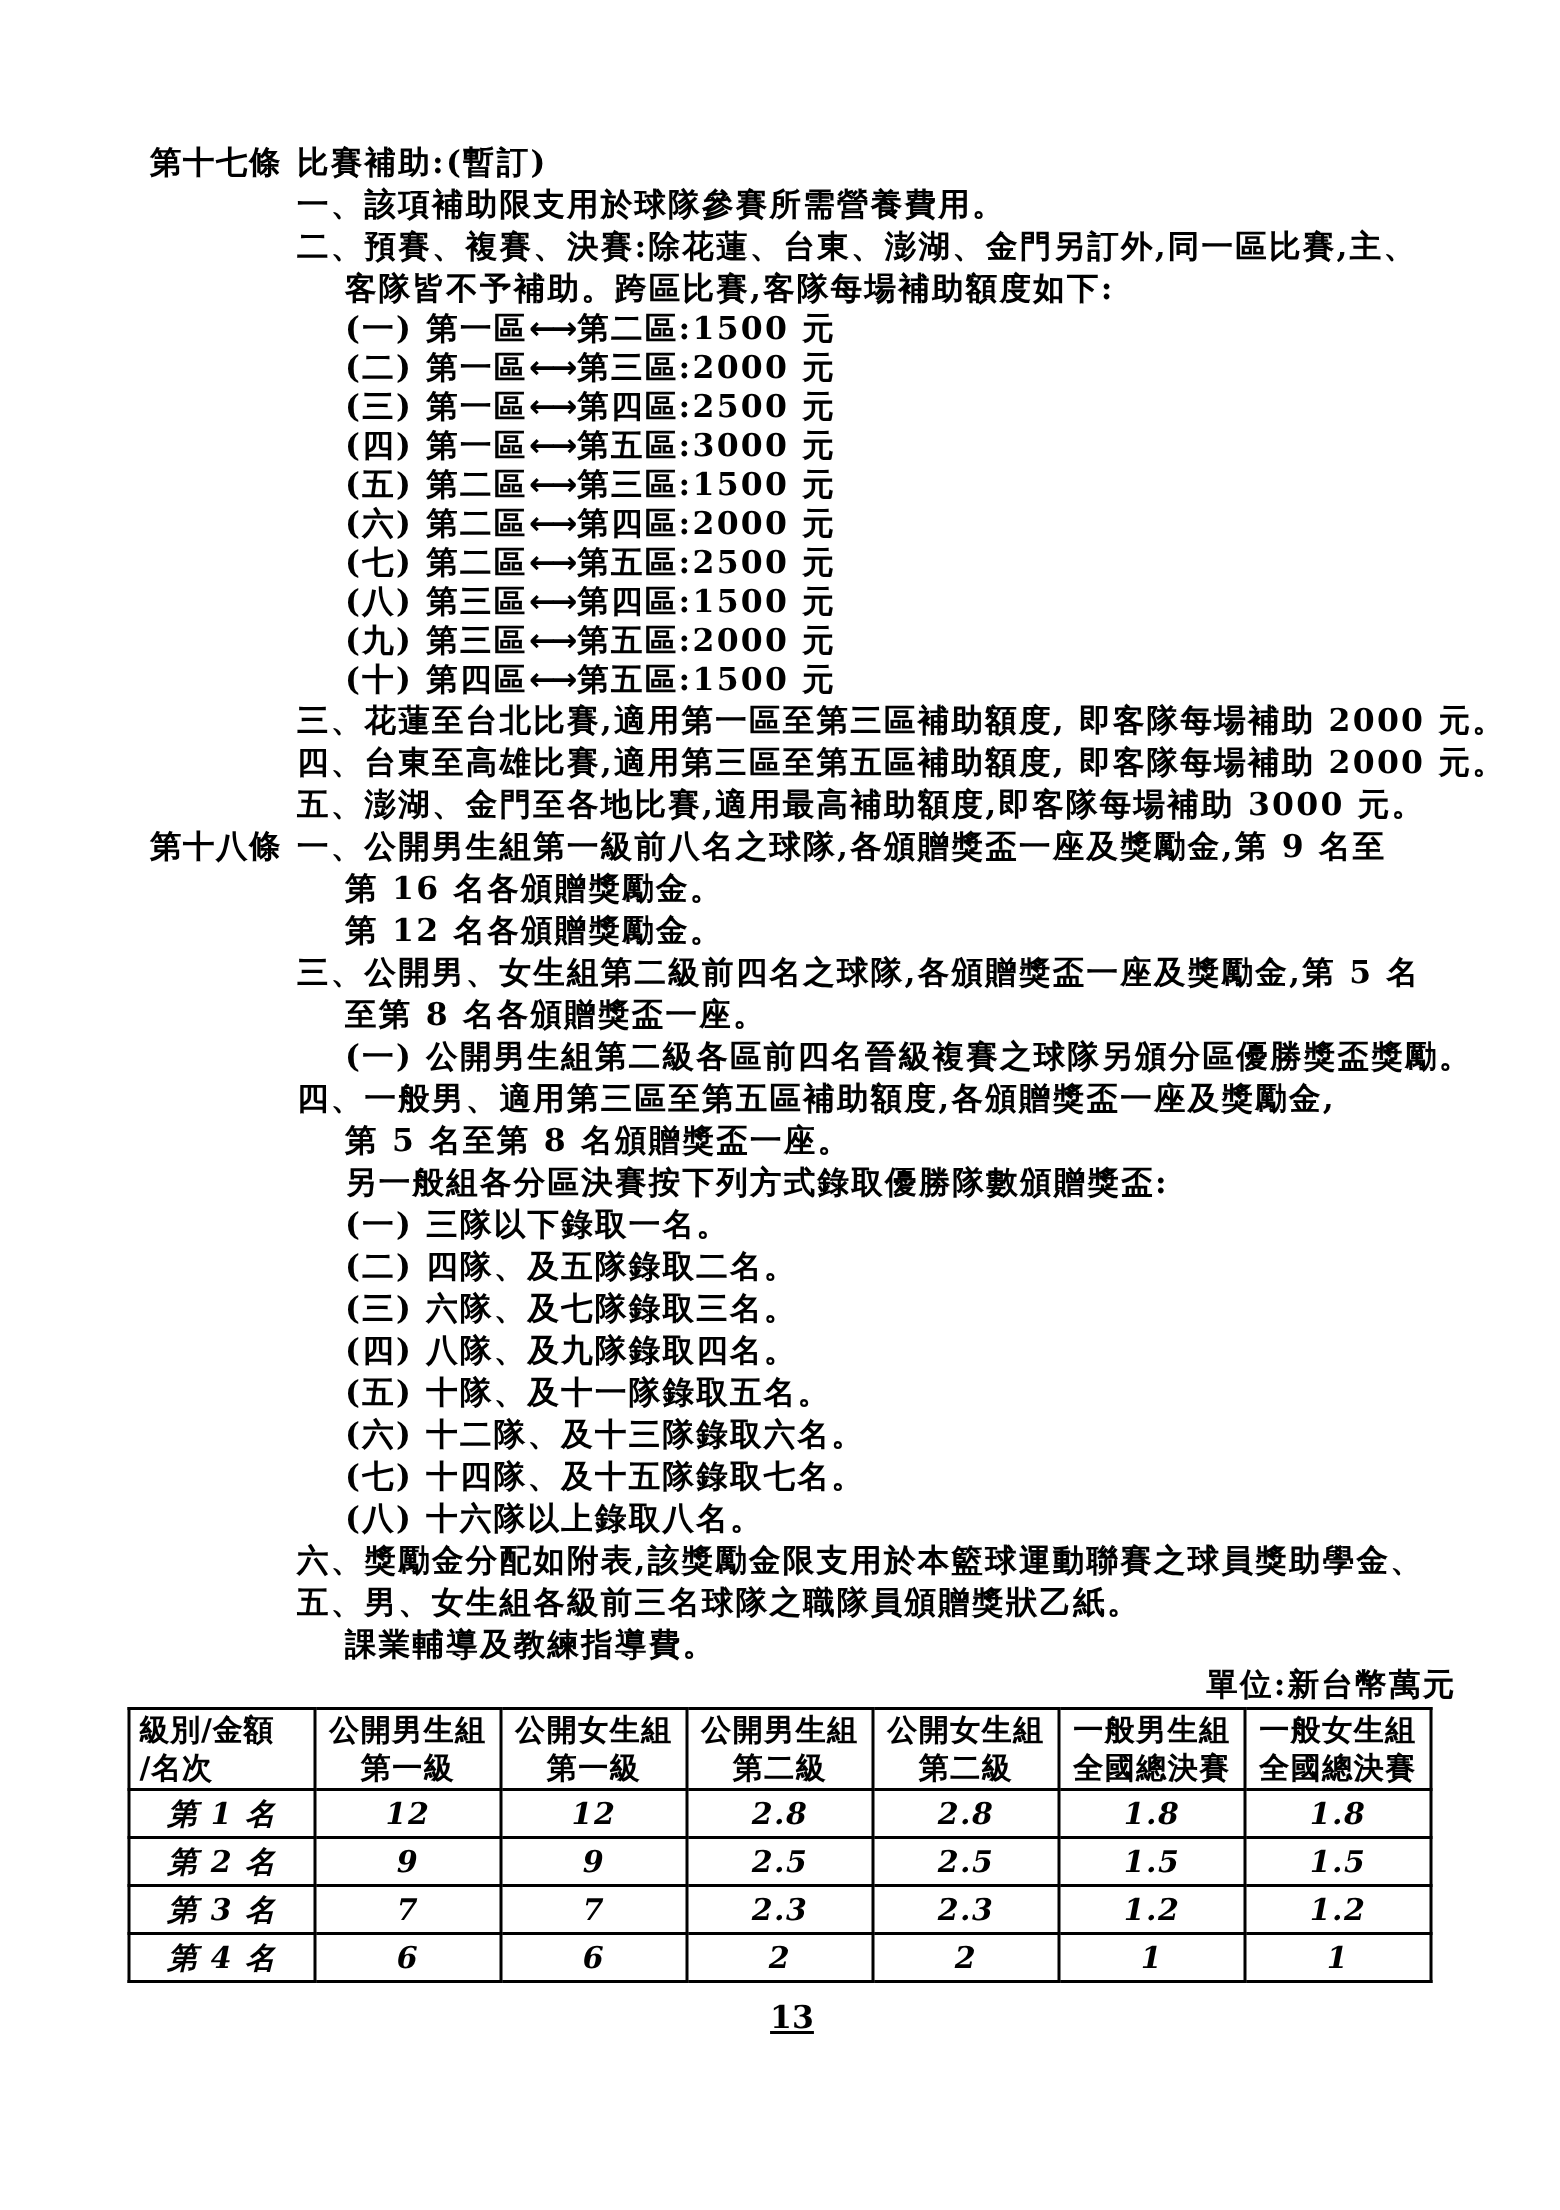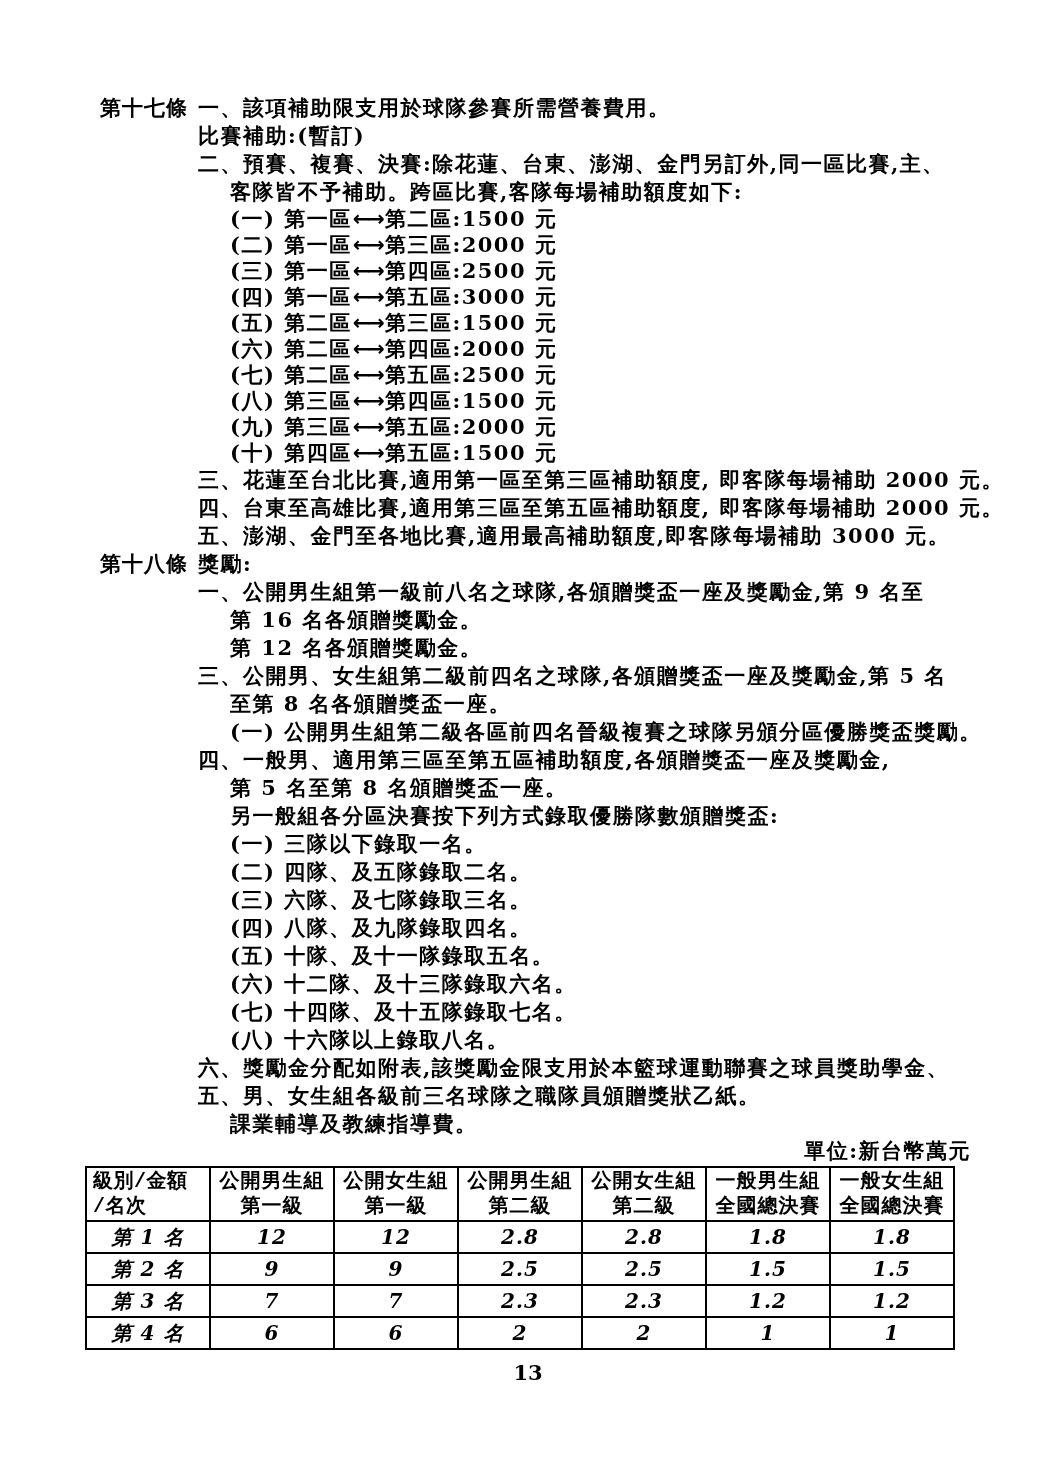--- a/index.html
+++ b/index.html
@@ -62,62 +62,62 @@
     margin-top: 2px;
   }
   table.prize th, table.prize td {
     border: 2px solid #000;
     font-size: 20px;
     font-weight: bold;
     text-align: center;
     padding: 0;
   }
   table.prize th { height: 52px; vertical-align: middle; }
-  table.prize th .hl { line-height: 25px; letter-spacing: 1px; font-family: Liberation Mono, monospace; }
+  table.prize th .hl { line-height: 25px; letter-spacing: 1px; }
   table.prize th.corner { text-align: left; }
   table.prize th.corner .hl { padding-left: 6px; letter-spacing: 0.5px; }
   table.prize td { height: 30px; line-height: 30px; letter-spacing: 1px; font-style: italic; }
   col.c-label { width: 124px; }
   .page-number {
     text-align: center;
     font-size: 21px;
     margin-top: 10px;
+    text-decoration: underline;
   }
 </style>
 </head>
 <body>
 
 <div class="doc-content">
   <div>
       <div class="article">
         <div class="art-label">第十七條</div>
         <div class="art-body">
+          <div class="line">比賽補助:(暫訂)</div>
           <div class="line">一、該項補助限支用於球隊參賽所需營養費用。</div>
-          <div class="line">比賽補助:(暫訂)</div>
           <div class="line">二、預賽、複賽、決賽:除花蓮、台東、澎湖、金門另訂外,同一區比賽,主、</div>
           <div class="line ind">客隊皆不予補助。跨區比賽,客隊每場補助額度如下:</div>
           <div class="line ind compact"><span>(一) 第一區</span><span class="arrow">←→</span><span>第二區:1500 元</span></div>
           <div class="line ind compact"><span>(二) 第一區</span><span class="arrow">←→</span><span>第三區:2000 元</span></div>
           <div class="line ind compact"><span>(三) 第一區</span><span class="arrow">←→</span><span>第四區:2500 元</span></div>
           <div class="line ind compact"><span>(四) 第一區</span><span class="arrow">←→</span><span>第五區:3000 元</span></div>
           <div class="line ind compact"><span>(五) 第二區</span><span class="arrow">←→</span><span>第三區:1500 元</span></div>
           <div class="line ind compact"><span>(六) 第二區</span><span class="arrow">←→</span><span>第四區:2000 元</span></div>
           <div class="line ind compact"><span>(七) 第二區</span><span class="arrow">←→</span><span>第五區:2500 元</span></div>
           <div class="line ind compact"><span>(八) 第三區</span><span class="arrow">←→</span><span>第四區:1500 元</span></div>
           <div class="line ind compact"><span>(九) 第三區</span><span class="arrow">←→</span><span>第五區:2000 元</span></div>
           <div class="line ind compact"><span>(十) 第四區</span><span class="arrow">←→</span><span>第五區:1500 元</span></div>
           <div class="line">三、花蓮至台北比賽,適用第一區至第三區補助額度, 即客隊每場補助 2000 元。</div>
           <div class="line">四、台東至高雄比賽,適用第三區至第五區補助額度, 即客隊每場補助 2000 元。</div>
           <div class="line">五、澎湖、金門至各地比賽,適用最高補助額度,即客隊每場補助 3000 元。</div>
         </div>
       </div>
       <div class="article">
         <div class="art-label">第十八條</div>
         <div class="art-body">
-          <div class="line">獎勵:</div>
           <div class="line">一、公開男生組第一級前八名之球隊,各頒贈獎盃一座及獎勵金,第 9 名至</div>
           <div class="line ind">第 16 名各頒贈獎勵金。</div>
           <div class="line ind">第 12 名各頒贈獎勵金。</div>
           <div class="line">三、公開男、女生組第二級前四名之球隊,各頒贈獎盃一座及獎勵金,第 5 名</div>
           <div class="line ind">至第 8 名各頒贈獎盃一座。</div>
           <div class="line ind">(一) 公開男生組第二級各區前四名晉級複賽之球隊另頒分區優勝獎盃獎勵。</div>
           <div class="line">四、一般男、適用第三區至第五區補助額度,各頒贈獎盃一座及獎勵金,</div>
           <div class="line ind">第 5 名至第 8 名頒贈獎盃一座。</div>
           <div class="line ind">另一般組各分區決賽按下列方式錄取優勝隊數頒贈獎盃:</div>
           <div class="line ind">(一) 三隊以下錄取一名。</div>

